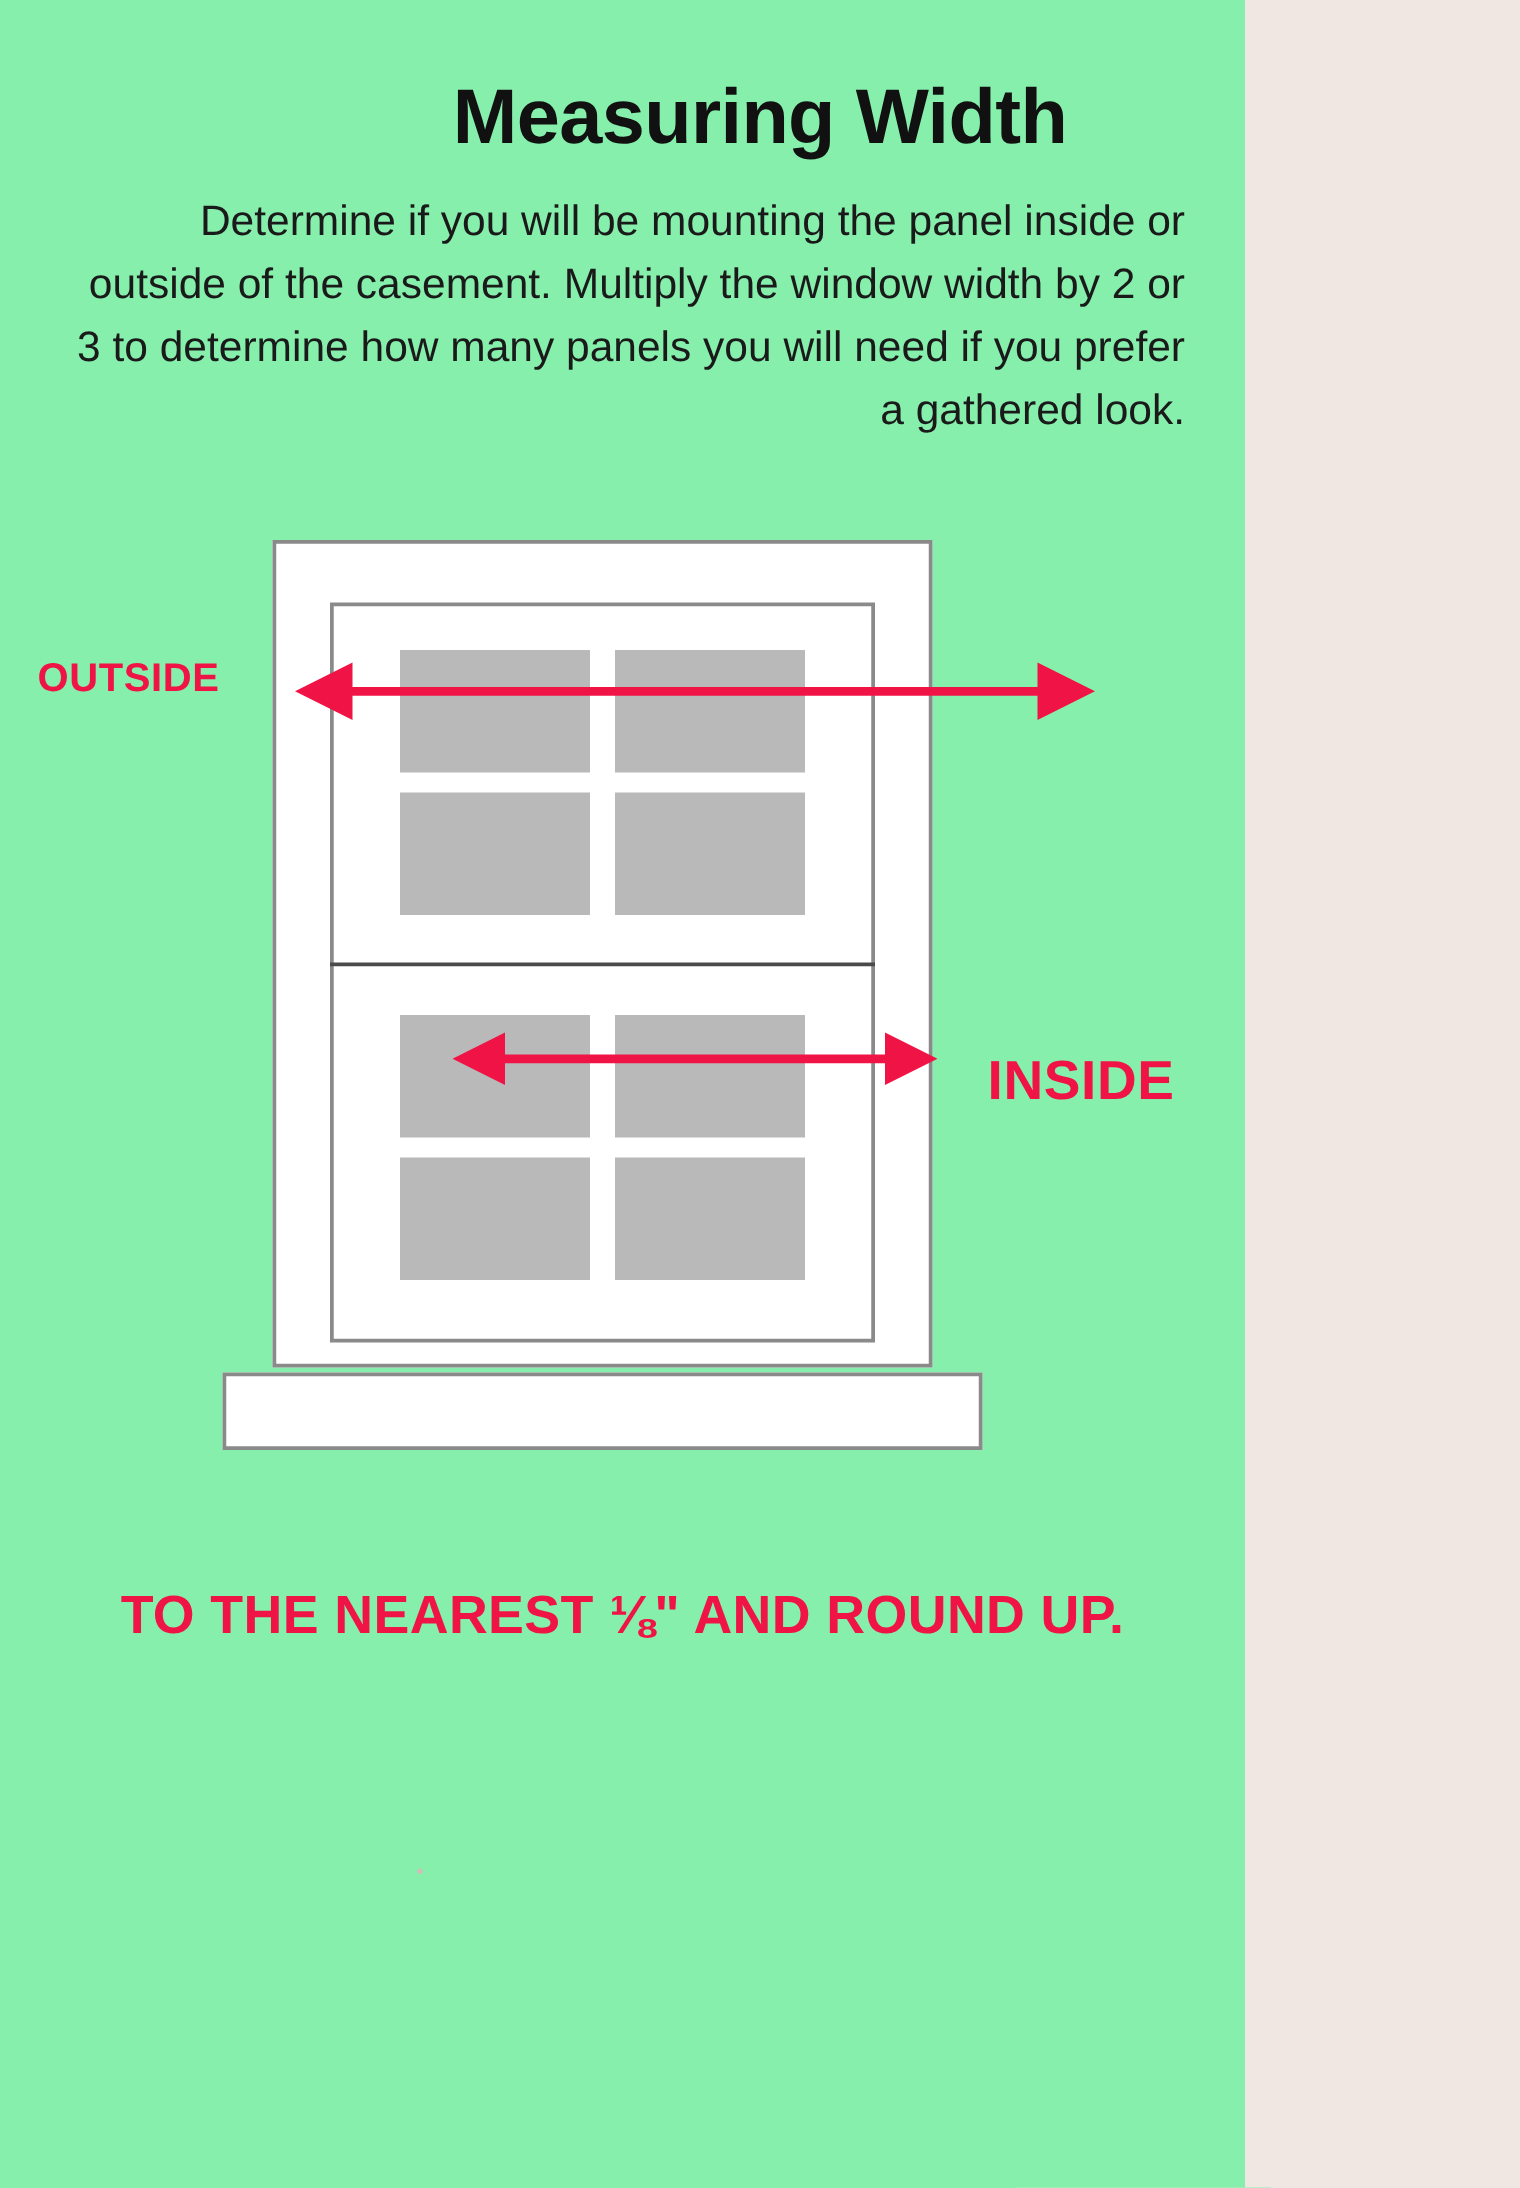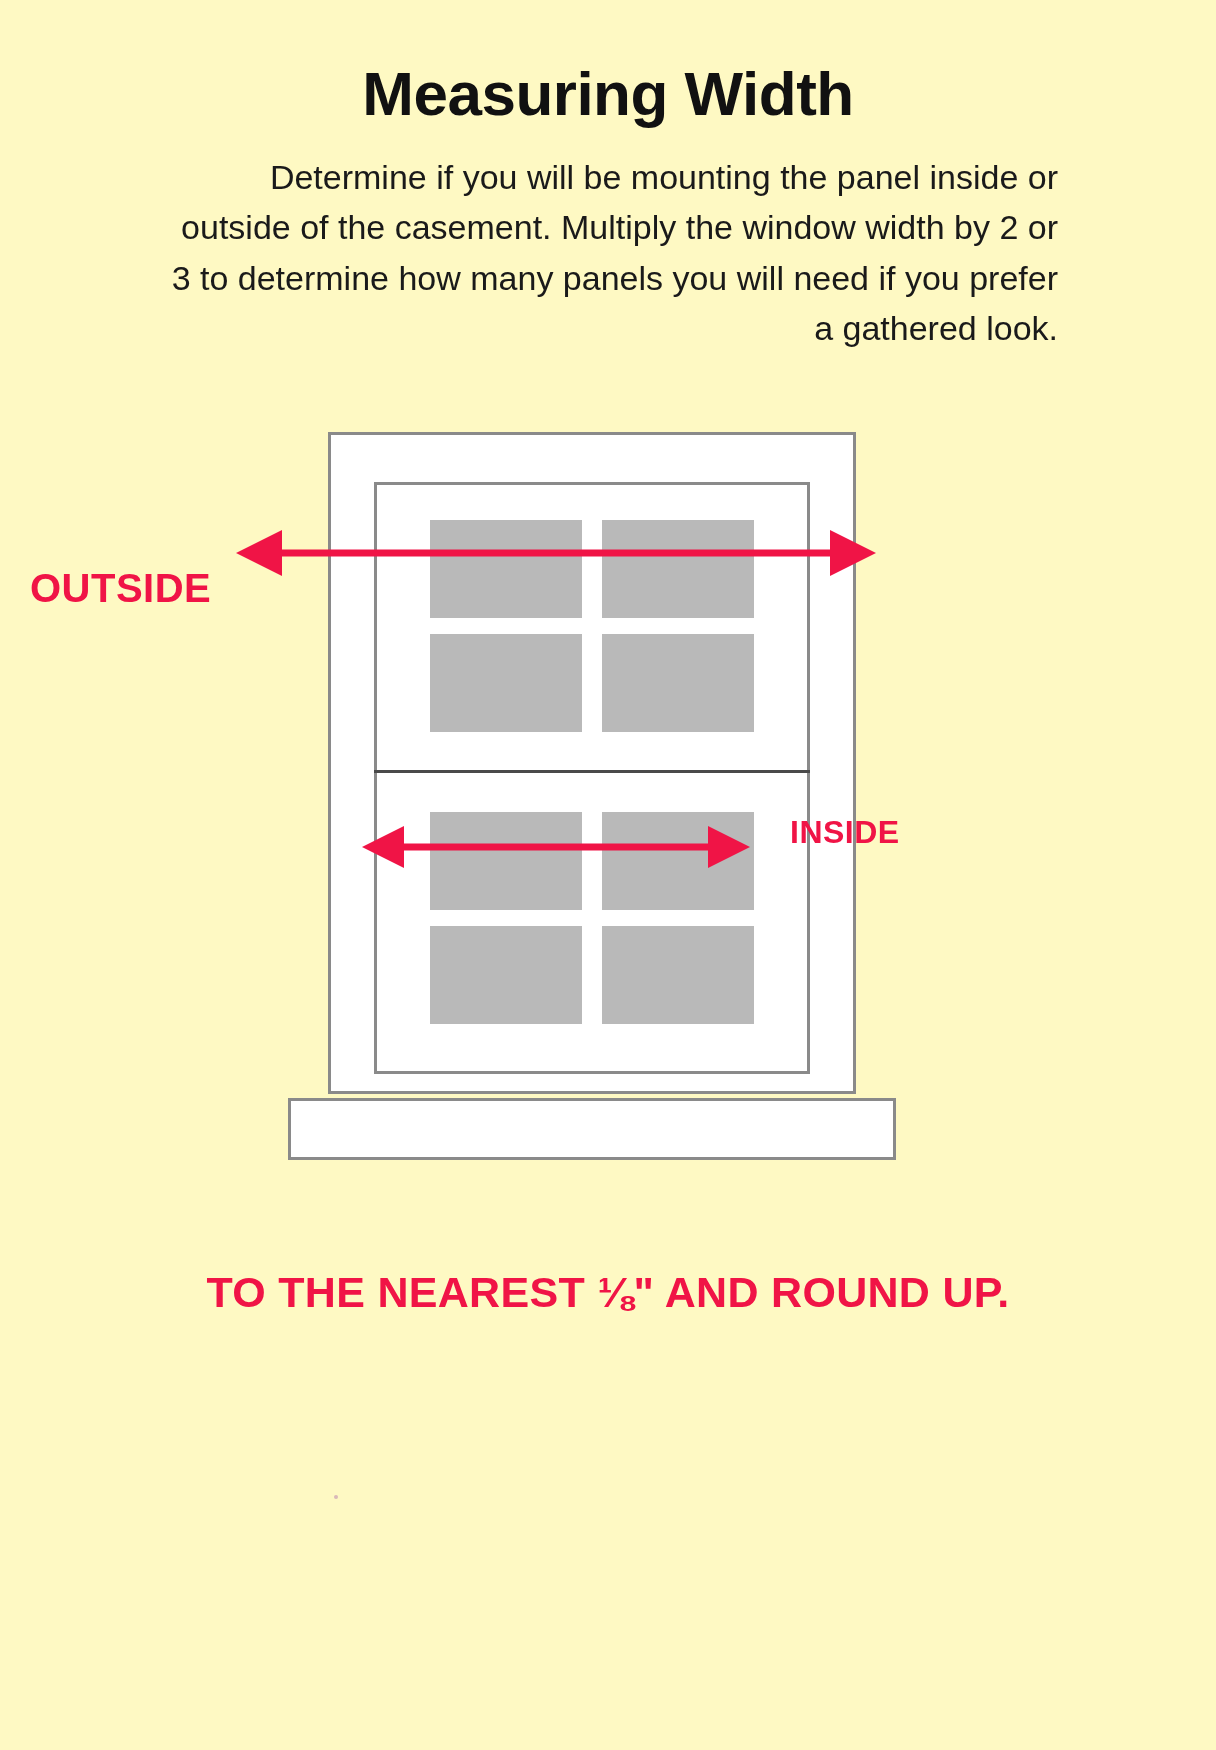--- a/index.html
+++ b/index.html
@@ -9,23 +9,23 @@
   body {
     width: 1216px;
     height: 1750px;
     background: #f0e7e2;
     font-family: "Liberation Sans", sans-serif;
     overflow: hidden;
     position: relative;
   }
   .page {
     position: relative;
-    width: 1216px;
+    width: 996px;
     height: 1750px;
-    background: #fef9c3;
+    background: #86efac;
   }
 
   
   .title {
     position: absolute;
     top: 58px;
     left: 0;
     width: 1216px;
     text-align: center;
     font-size: 62px;
@@ -115,31 +115,30 @@
     background: #ffffff;
     border: 3px solid #8a8a8a;
     box-sizing: border-box;
   }
 
   
   .outside-label {
     position: absolute;
     left: 30px;
     top: 524px;
-    font-size: 40px;
+    font-size: 32px;
     font-weight: bold;
     color: #f01446;
     letter-spacing: 0.5px;
-    margin-top: 42px;
   }
   .inside-label {
     position: absolute;
     left: 790px;
-    top: 814px;
-    font-size: 32px;
+    top: 840px;
+    font-size: 44px;
     font-weight: bold;
     color: #f01446;
     letter-spacing: 0.5px;
   }
   .arrow-svg {
     position: absolute;
     pointer-events: none;
   }
   .arrow-outside {
     left: 236px;

